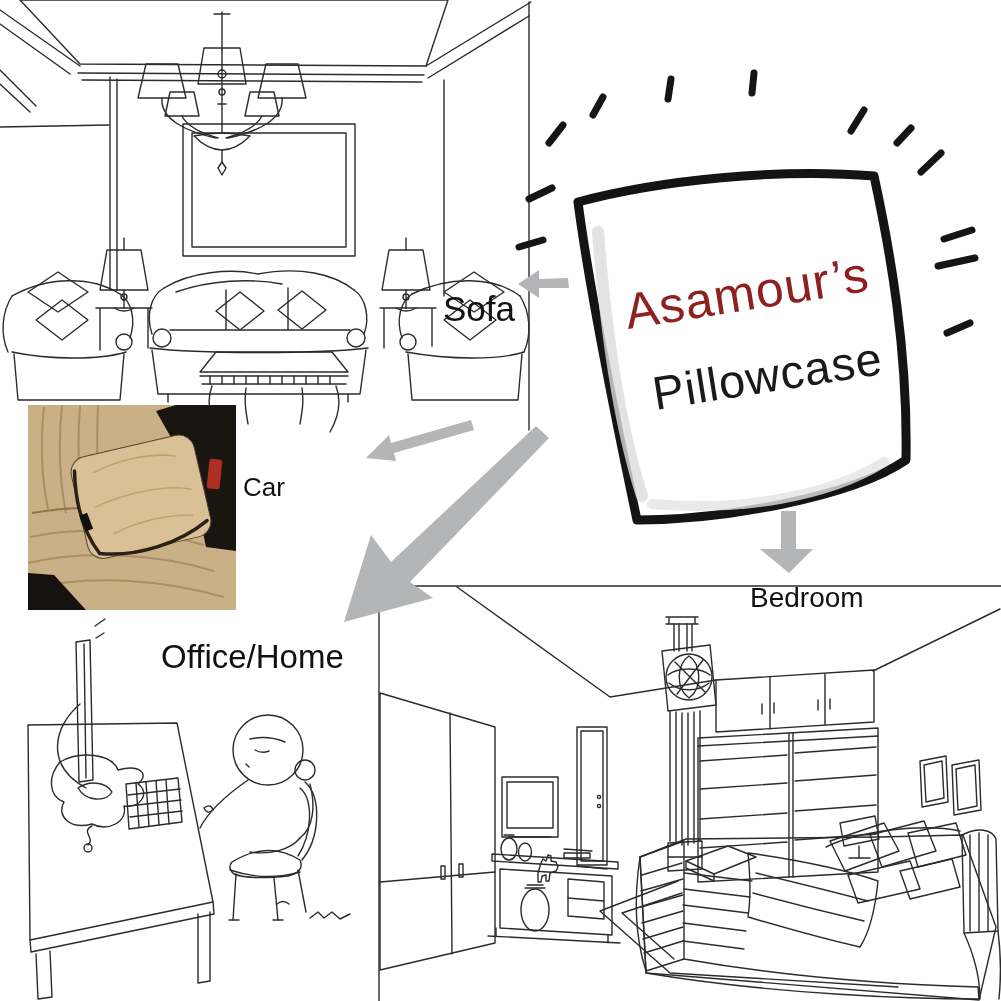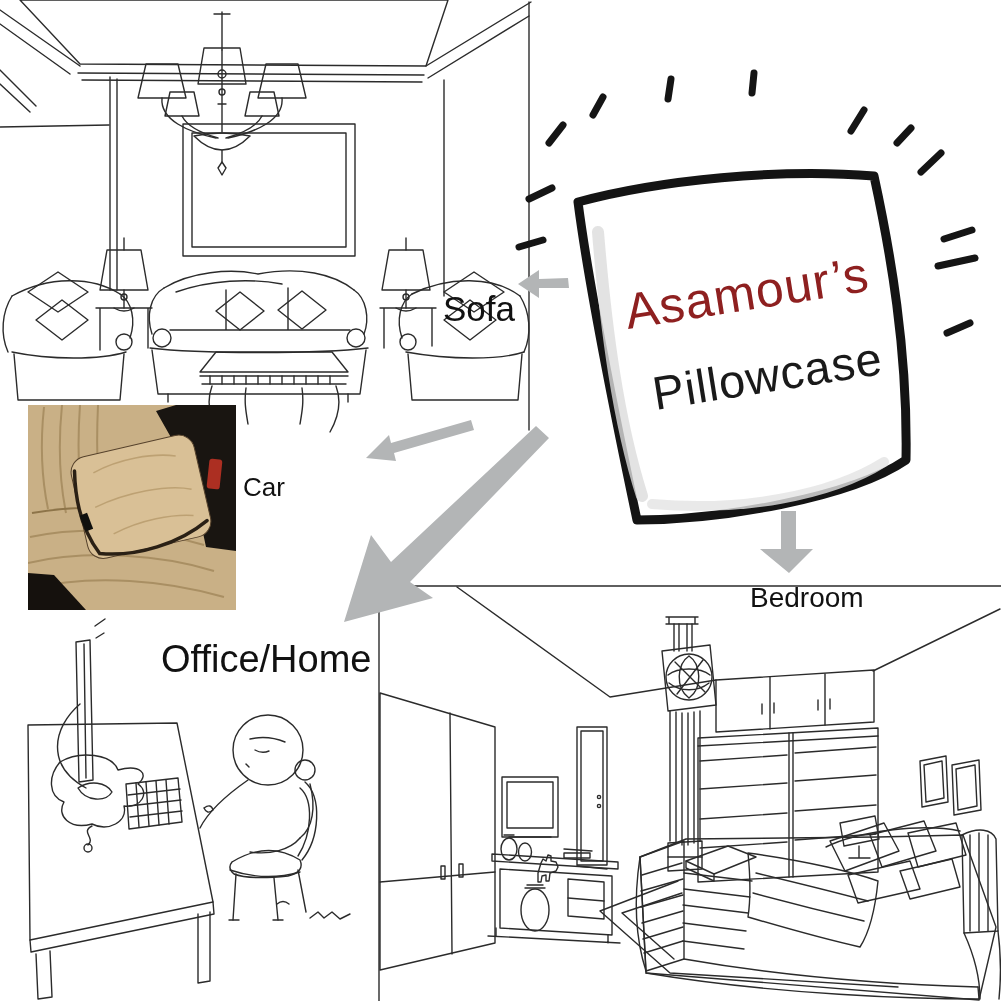--- a/index.html
+++ b/index.html
@@ -5,21 +5,21 @@
   html,body{margin:0;padding:0;background:#ffffff;}
   .canvas{position:relative;width:1001px;height:1001px;background:#fff;overflow:hidden;
           font-family:"Liberation Sans",sans-serif;}
   .abs{position:absolute;}
   svg{display:block;}
   .lineart path,.lineart polygon,.lineart polyline,.lineart rect,.lineart circle,.lineart ellipse{
       stroke:#2b2b2b;fill:none;stroke-width:1.4;stroke-linecap:round;stroke-linejoin:round;}
   .label{position:absolute;color:#111;white-space:nowrap;}
   .label-sofa{left:443px;top:258px;font-size:35px;margin-top:31px;}
   .label-car{left:243px;top:472px;font-size:26px;}
-  .label-office{left:161px;top:638px;font-size:38px;}
+  .label-office{left:161px;top:638px;font-size:33px;}
   .label-bedroom{left:722px;top:582px;width:145px;font-size:28px;margin-left:28px;}
   .hero-brand{position:absolute;left:592px;top:264px;width:310px;text-align:center;
               font-size:50px;color:#8e2020;transform:rotate(-9deg);letter-spacing:1px;}
   .hero-product{position:absolute;left:610px;top:348px;width:315px;text-align:center;
               font-size:47px;color:#1a1a1a;transform:rotate(-9deg);letter-spacing:1px;}
   .photo-car{position:absolute;left:28px;top:405px;width:208px;height:205px;}
 </style>
 </head>
 <body>
 

